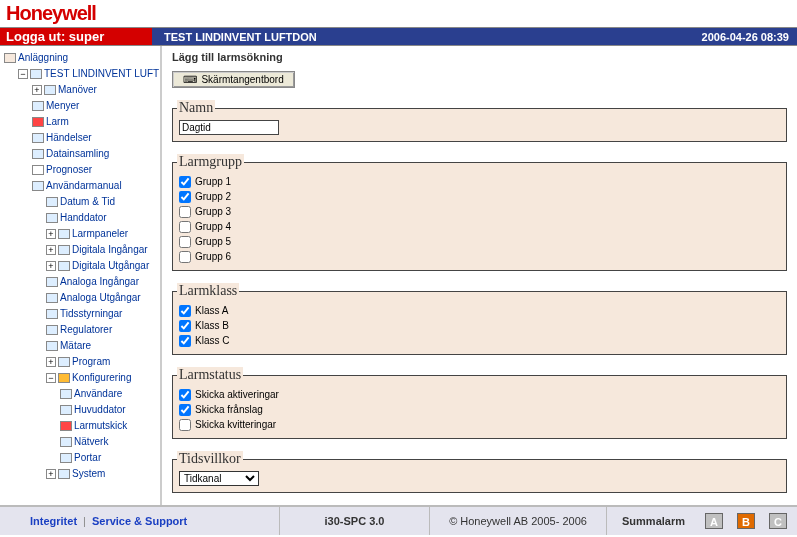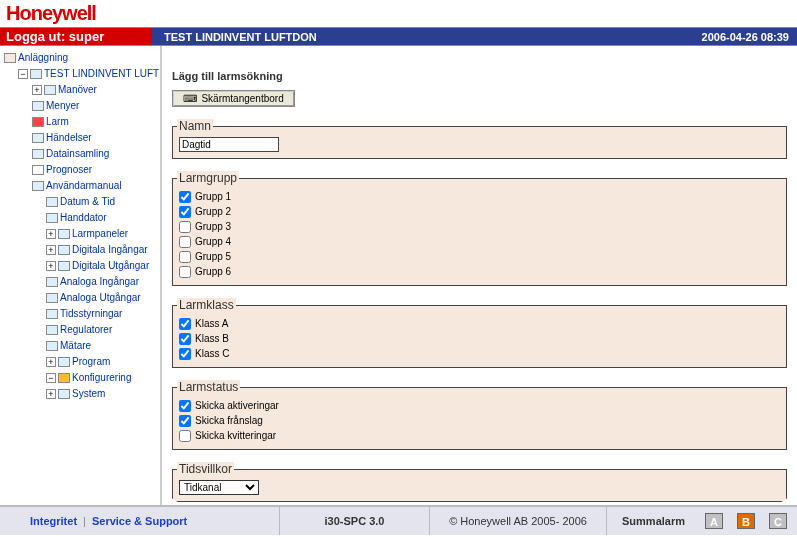--- a/index.html
+++ b/index.html
@@ -90,22 +90,21 @@
     display: inline-block;
     width: 12px; height: 10px;
     border: 1px solid #888;
     background: #ddeeff;
     margin-right: 2px;
     vertical-align: middle;
   }
   .content {
     flex: 1;
     overflow: auto;
-    padding: 24px 10px 4px 10px;
-    border-radius: 28px;
+    padding: 5px 10px 4px 10px;
   }
   .content-title {
     font-weight: bold;
     font-size: 11px;
     margin-bottom: 8px;
     color: #333;
   }
   .kbd-btn {
     border: 1px solid #888;
     padding: 2px 10px;
@@ -117,25 +116,26 @@
     align-items: center;
     gap: 4px;
   }
   fieldset.group {
     border: 1px solid #444;
     background: #f6e8dc;
     margin-top: 12px;
     padding: 4px 6px 6px 6px;
   }
   fieldset.group legend {
-    font-size: 12px;
+    font-size: 14px;
     color: #333;
     padding: 0 2px;
     background: #f6e8dc;
     margin-left: -2px;
+    font-family: Liberation Serif, serif;
   }
   fieldset.group .row {
     font-size: 10px;
     display: flex;
     align-items: center;
     gap: 4px;
     line-height: 15px;
   }
   fieldset.group input[type=checkbox] {
     width: 12px; height: 12px;
@@ -237,20 +237,29 @@
               <li class="link"><span class="exp">+</span><span class="ic"></span><span>Larmpaneler</span></li>
               <li class="link"><span class="exp">+</span><span class="ic"></span><span>Digitala Ingångar</span></li>
               <li class="link"><span class="exp">+</span><span class="ic"></span><span>Digitala Utgångar</span></li>
               <li class="link"><span class="ic"></span><span>Analoga Ingångar</span></li>
               <li class="link"><span class="ic"></span><span>Analoga Utgångar</span></li>
               <li class="link"><span class="ic"></span><span>Tidsstyrningar</span></li>
               <li class="link"><span class="ic"></span><span>Regulatorer</span></li>
               <li class="link"><span class="ic"></span><span>Mätare</span></li>
               <li class="link"><span class="exp">+</span><span class="ic"></span><span>Program</span></li>
               <li class="link"><span class="exp">−</span><span class="ic" style="background:#fb3"></span><span>Konfigurering</span></li>
+              <li>
+                      <ul>
+                <li class="link"><span class="ic"></span><span>Användare</span></li>
+                <li class="link"><span class="ic"></span><span>Huvuddator</span></li>
+                <li class="link"><span class="ic" style="background:#f44"></span><span>Larmutskick</span></li>
+                <li class="link"><span class="ic"></span><span>Nätverk</span></li>
+                <li class="link"><span class="ic"></span><span>Portar</span></li>
+              </ul>
+                    </li>
               <li class="link"><span class="exp">+</span><span class="ic"></span><span>System</span></li>
             </ul>
                 </li>
           </ul>
             </li>
         </ul>
       </li>
     </ul>
     <div style="height:6px"></div>
   </div>

